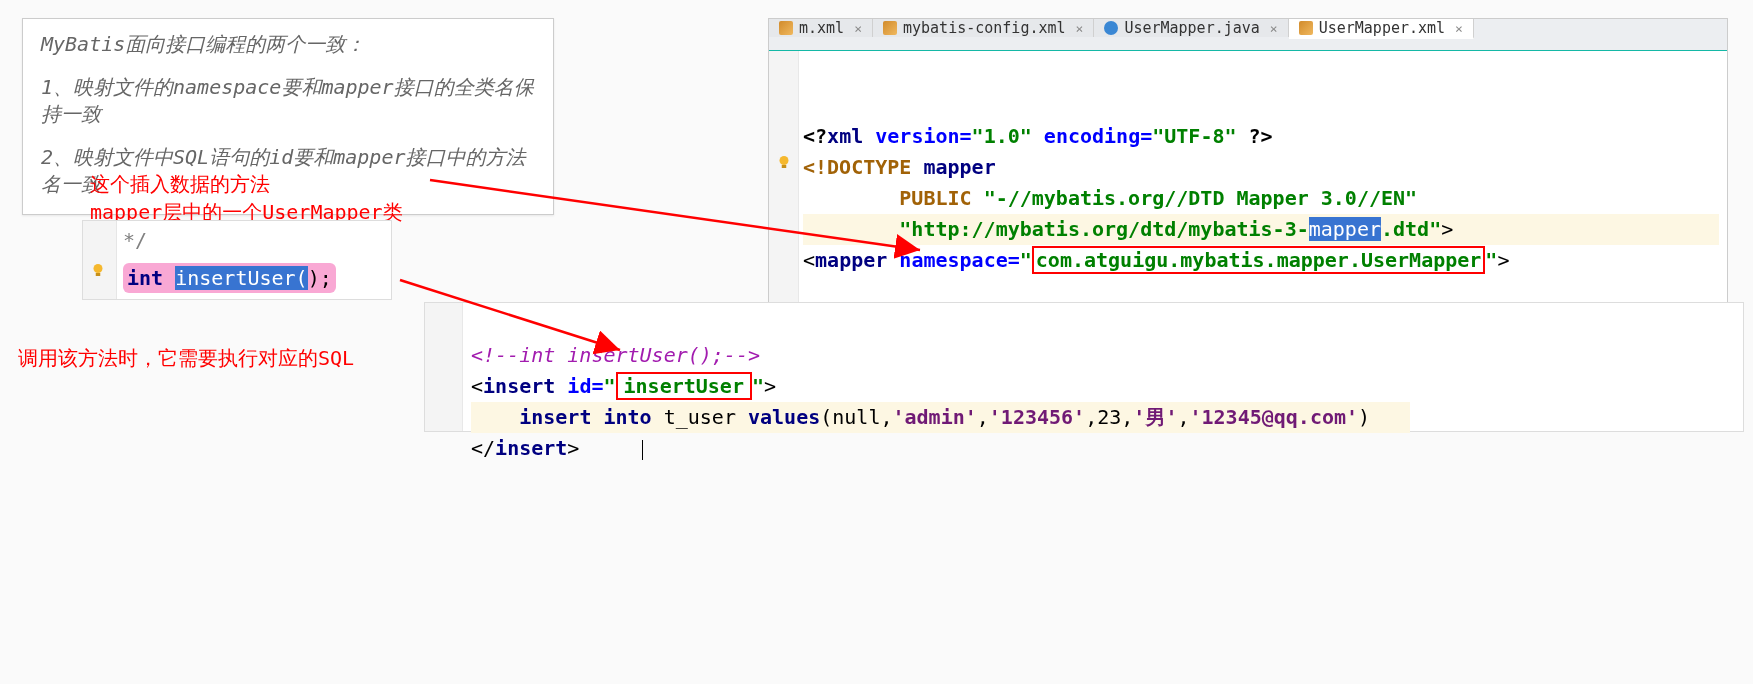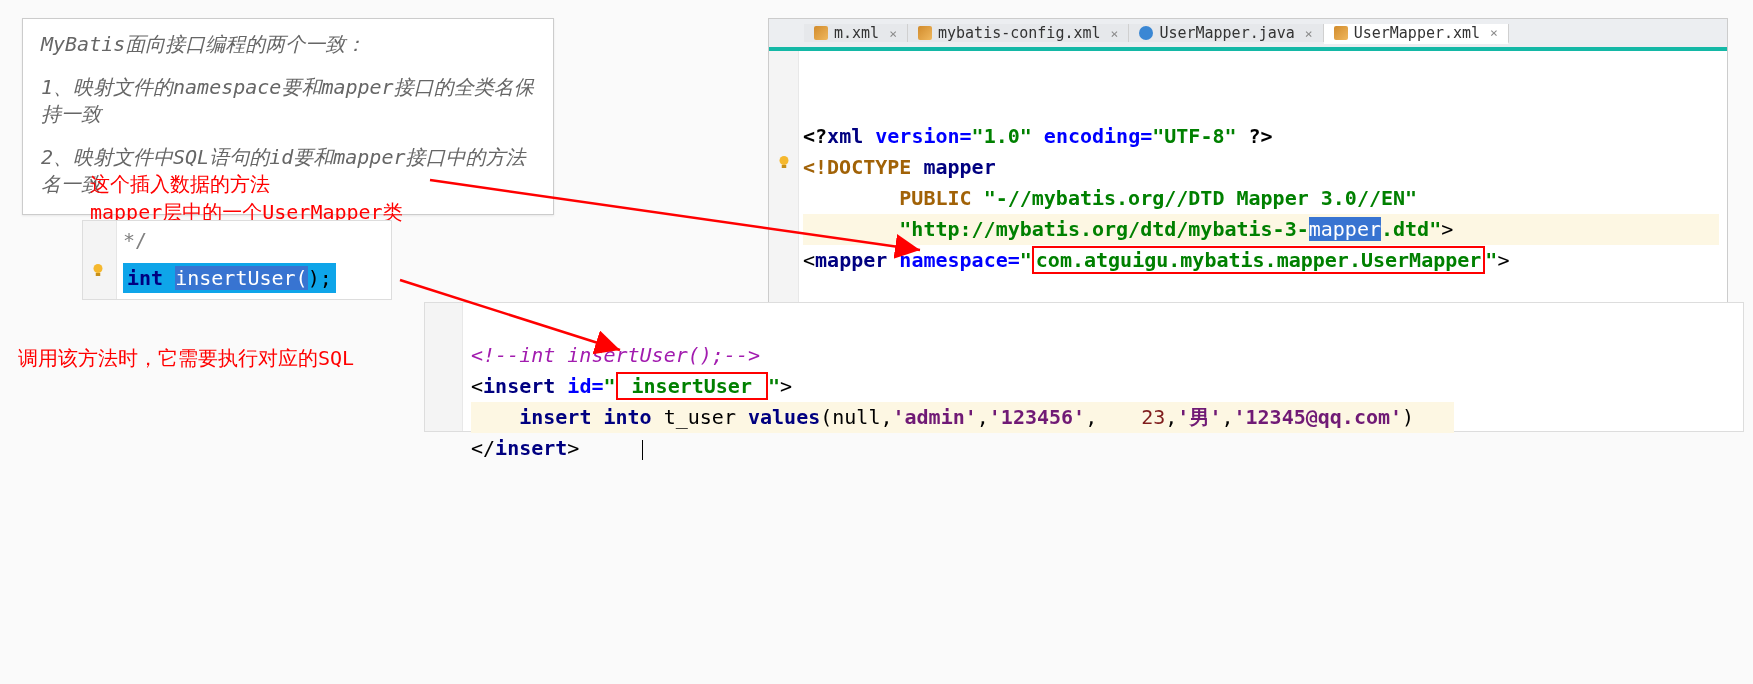--- a/index.html
+++ b/index.html
@@ -75,44 +75,44 @@
 .snippet-code {
   position: absolute;
   left: 40px;
   top: 6px;
   font-family: Consolas, monospace;
   font-size: 20px;
   line-height: 1.3;
 }
 .snippet-line2 {
   margin-top: 10px;
-  background: #0ea5e9;
+  background: #f9a8d4;
   padding: 2px 4px;
+  border-radius: 6px;
 }
 .kw { color: #000080; font-weight: bold; }
 .sel { background: #3874d1; color: #fff; }
 .comment-star { color: #808080; }
 
 
 .editor {
   position: absolute;
   left: 768px;
   top: 18px;
   width: 960px;
   border: 1px solid #ccc;
   background: #fff;
 }
 .tabbar {
   display: flex;
   height: 32px;
   background: #eceef1;
-  border-bottom: 4px solid #14b8a6;
+  border-bottom: 1px solid #14b8a6;
   font-size: 15px;
-  align-items: center;
-  padding-left: 35px;
+  align-items: flex-start;
 }
 .tab {
   display: flex;
   align-items: center;
   padding: 0 10px;
   border-right: 1px solid #d0d0d0;
   color: #333;
   gap: 6px;
   background: #e6e8eb;
   cursor: pointer;
@@ -178,24 +178,24 @@
 .bottom-code {
   position: absolute;
   left: 46px;
   top: 6px;
   font-family: Consolas, monospace;
   font-size: 20px;
   line-height: 1.55;
   white-space: pre;
 }
 .gray-cmt { color: #a21caf; font-style: italic; }
-.id-box { border: 2px solid #f00; padding: 0 14px; color: #008000; font-weight: bold; }
+.id-box { border: 2px solid #f00; padding: 0 6px; color: #008000; font-weight: bold; }
 .sql-kw { color: #000080; font-weight: bold; }
 .sql-str { color: #701a75; font-weight: bold; }
-.sql-num { color: #7f1d1d; margin-left: 44px; }
+.sql-num { color: #000000; }
 .insert-row { background: #fdf7e3; display: inline-block; padding-right: 40px; }
 .cursor-caret { display: inline-block; width: 1px; height: 20px; border-left: 1px solid #000; vertical-align: middle; margin: 0 2px; }
 
 
 .arrow-layer {
   position: absolute;
   left: 0; top: 0;
   width: 1753px;
   height: 684px;
   pointer-events: none;

